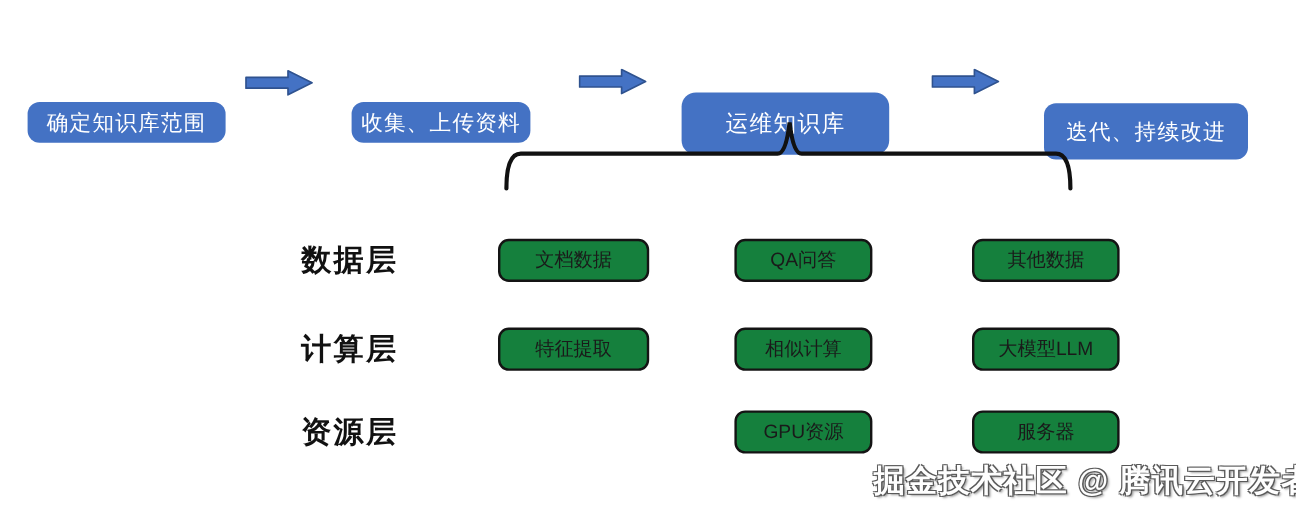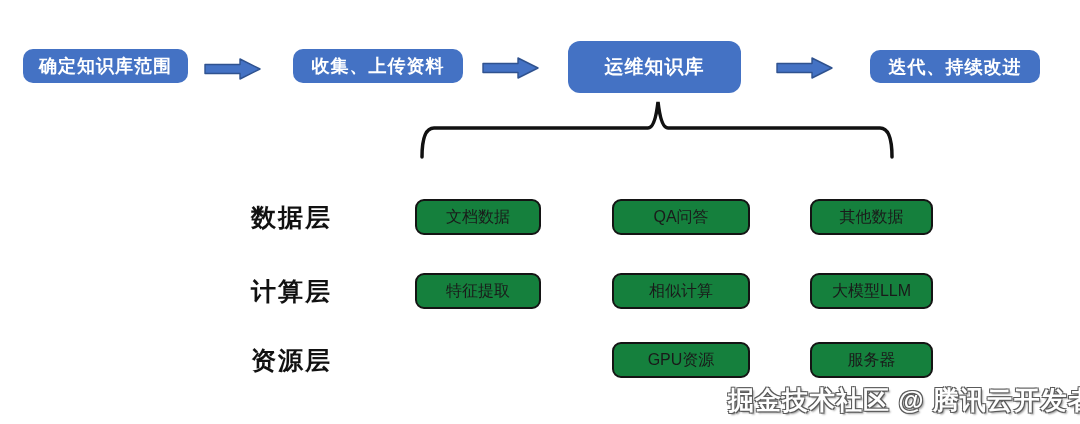--- a/index.html
+++ b/index.html
@@ -8,28 +8,29 @@
     width: 1080px;
     height: 424px;
     background: #ffffff;
     font-family: "Liberation Sans", "DejaVu Sans", sans-serif;
     overflow: hidden;
   }
   .flow-box {
     position: absolute;
     background: #4472C4;
     color: #ffffff;
-    font-weight: bold;
+    font-weight: normal;
     border-radius: 10px;
     display: flex;
     align-items: center;
     justify-content: center;
     letter-spacing: 1px;
     font-size: 18px;
     box-sizing: border-box;
+    margin-top: 36px;
   }
   .flow-box.big { border-radius: 12px; font-size: 19px; }
   .flow-arrow { position: absolute; }
   .brace { position: absolute; left: 418px; top: 96px; }
   .layer-row { position: absolute; left: 0; width: 1080px; height: 37px; }
   .layer-label {
     position: absolute;
     left: 251px;
     top: 0;
     height: 37px;
@@ -47,21 +48,21 @@
     border: 2.5px solid #141414;
     border-radius: 9px;
     display: flex;
     align-items: center;
     justify-content: center;
     font-size: 16px;
     color: #1a1a1a;
     box-sizing: border-box;
   }
   .col-1 { left: 415px; width: 126px; }
-  .col-2 { left: 612px; width: 138px; }
+  .col-2 { left: 612px; width: 115px; }
   .col-3 { left: 810px; width: 123px; }
   .row-1 { top: 199px; padding-left: 44px; }
   .row-2 { top: 273px; }
   .row-3 { top: 342px; }
   .watermark {
     position: absolute;
     left: 728px;
     top: 383px;
     font-size: 26px;
     font-weight: bold;
@@ -82,37 +83,37 @@
 <div id="canvas">
 
   <div class="flow-box" style="left:23px; top:49px; width:165px; height:34px;">
     <span>确定知识库范围</span>
   </div>
 
   <svg class="flow-arrow" style="left:204px; top:58px;" width="58" height="22" viewBox="0 0 58 22">
     <polygon points="1,6.5 36,6.5 36,1 56,11 36,21 36,15.5 1,15.5" fill="#4472C4" stroke="#2F528F" stroke-width="1.4" stroke-linejoin="round"></polygon>
   </svg>
 
-  <div class="flow-box" style="left:293px; top:49px; width:170px; height:34px;">
+  <div class="flow-box" style="left:293px; top:49px; width:149px; height:34px;">
     <span>收集、上传资料</span>
   </div>
 
   <svg class="flow-arrow" style="left:482px; top:57px;" width="58" height="22" viewBox="0 0 58 22">
     <polygon points="1,6.5 36,6.5 36,1 56,11 36,21 36,15.5 1,15.5" fill="#4472C4" stroke="#2F528F" stroke-width="1.4" stroke-linejoin="round"></polygon>
   </svg>
 
   <div class="flow-box big" style="left:568px; top:41px; width:173px; height:52px;">
     <span>运维知识库</span>
   </div>
 
   <svg class="flow-arrow" style="left:776px; top:57px;" width="58" height="22" viewBox="0 0 58 22">
     <polygon points="1,6.5 36,6.5 36,1 56,11 36,21 36,15.5 1,15.5" fill="#4472C4" stroke="#2F528F" stroke-width="1.4" stroke-linejoin="round"></polygon>
   </svg>
 
-  <div class="flow-box" style="left:870px; top:50px; width:170px; height:33px;text-align:right;">
+  <div class="flow-box" style="left:870px; top:50px; width:170px; height:47px;text-align:right;">
     <span>迭代、持续改进</span>
   </div>
 
   <svg class="brace" width="478" height="64" viewBox="0 0 478 64">
     <path d="M 4 61 Q 4 32 16 32 L 230 32 Q 237 32 240 6 Q 243 32 250 32 L 462 32 Q 474 32 474 61" fill="none" stroke="#111111" stroke-width="3.5" stroke-linecap="round"></path>
   </svg>
 
   <div class="layer-row row-1">
     <div class="layer-label">数据层</div>
     <div class="item-box col-1">

